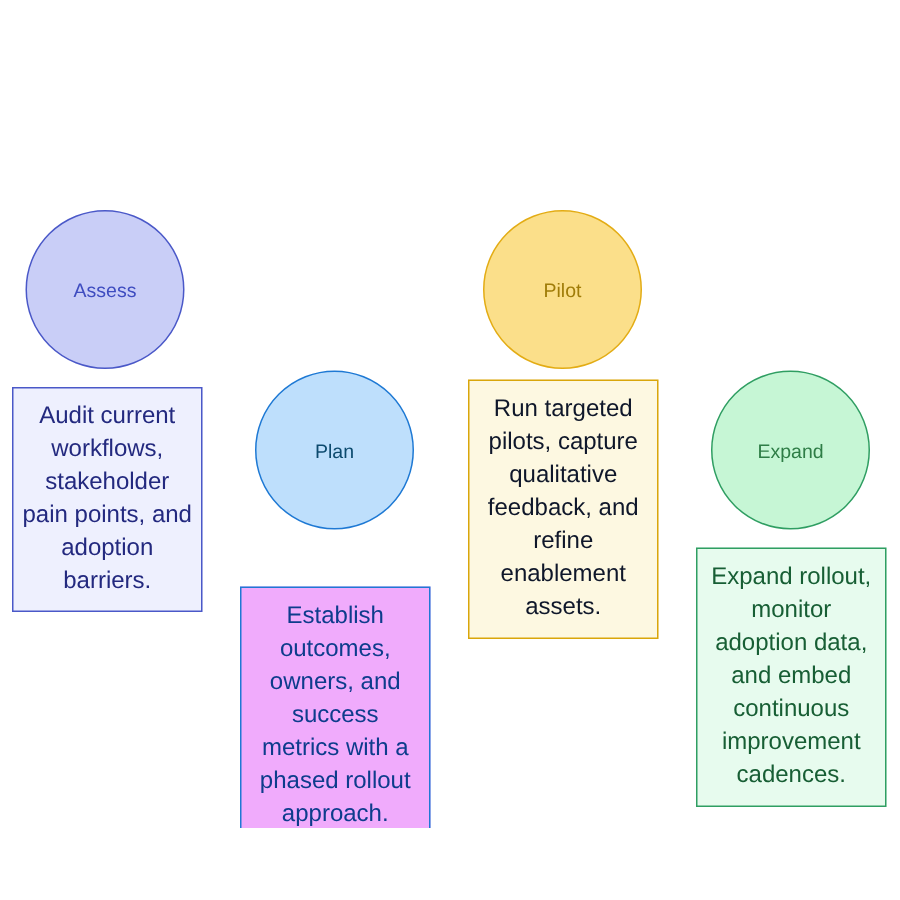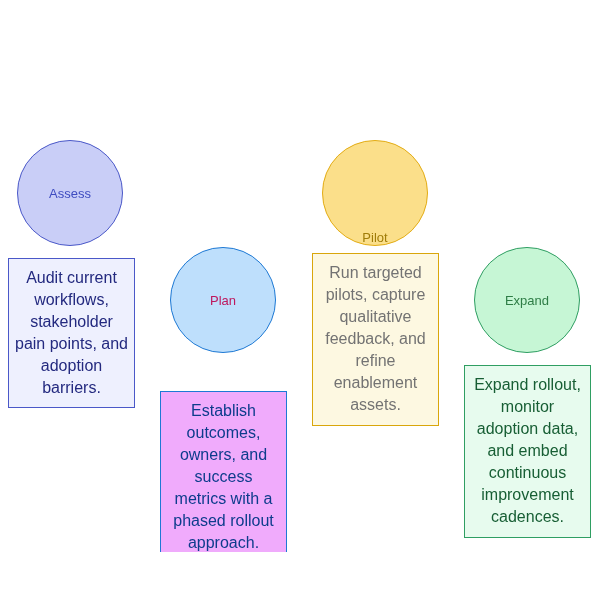--- a/index.html
+++ b/index.html
@@ -37,53 +37,53 @@
     padding: 8px 6px;
     font-size: 16px;
     line-height: 1.38;
     text-align: center;
   }
   
   .step-assess .circle { left: 17px;  top: 140px; }
   .step-assess .box    { left: 8px;   top: 258px; }
   .step-plan   .circle { left: 170px; top: 247px; }
   .step-plan   .box    { left: 160px; top: 363px; }
-  .step-pilot  .circle { left: 322px; top: 140px; align-items: flex-end; }
+  .step-pilot  .circle { left: 322px; top: 140px; }
   .step-pilot  .box    { left: 312px; top: 253px; }
   .step-scale  .circle { left: 474px; top: 247px; }
   .step-scale  .box    { left: 464px; top: 365px; }
 </style>
 </head>
 <body>
 
 <div class="canvas">
 
   <div class="step step-assess">
     <div class="circle" style="background: rgb(201, 206, 247); border-color: rgb(74, 88, 200); color: rgb(62, 76, 192);">
       <span>Assess</span>
     </div>
     <div class="box" style="background: rgb(238, 240, 254); border-color: rgb(74, 88, 200); color: rgb(35, 41, 127);">
       <span>Audit current workflows, stakeholder pain points, and adoption barriers.</span>
     </div>
   </div>
 
   <div class="step step-plan">
-    <div class="circle" style="background: rgb(190, 223, 252); border-color: rgb(30, 121, 212); color: #be185d;">
+    <div class="circle" style="background: rgb(190, 223, 252); border-color: rgb(30, 121, 212); color: #0c4a6e;">
       <span>Plan</span>
     </div>
     <div class="box" style="background: #f0abfc; border-color: rgb(30, 121, 212); color: rgb(13, 60, 140); margin-top: 28px;">
       <span>Establish outcomes, owners, and success metrics with a phased rollout approach.</span>
     </div>
   </div>
 
   <div class="step step-pilot">
     <div class="circle" style="background: rgb(251, 223, 138); border-color: rgb(227, 172, 20); color: rgb(160, 124, 8);">
       <span>Pilot</span>
     </div>
-    <div class="box" style="background: rgb(253, 248, 225); border-color: rgb(217, 166, 11); color: #737373;">
+    <div class="box" style="background: rgb(253, 248, 225); border-color: rgb(217, 166, 11); color: #0f172a;">
       <span>Run targeted pilots, capture qualitative feedback, and refine enablement assets.</span>
     </div>
   </div>
 
   <div class="step step-scale">
     <div class="circle" style="background: rgb(198, 246, 213); border-color: rgb(47, 158, 98); color: rgb(46, 125, 70);">
       <span>Expand</span>
     </div>
     <div class="box" style="background: rgb(231, 251, 238); border-color: rgb(47, 158, 98); color: rgb(23, 94, 52);">
       <span>Expand rollout, monitor adoption data, and embed continuous improvement cadences.</span>

